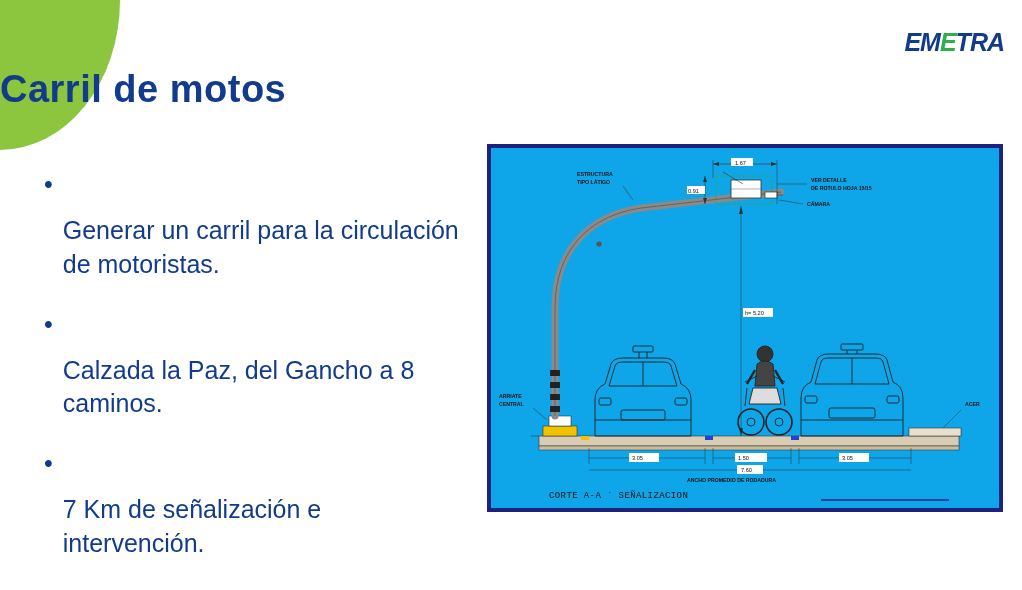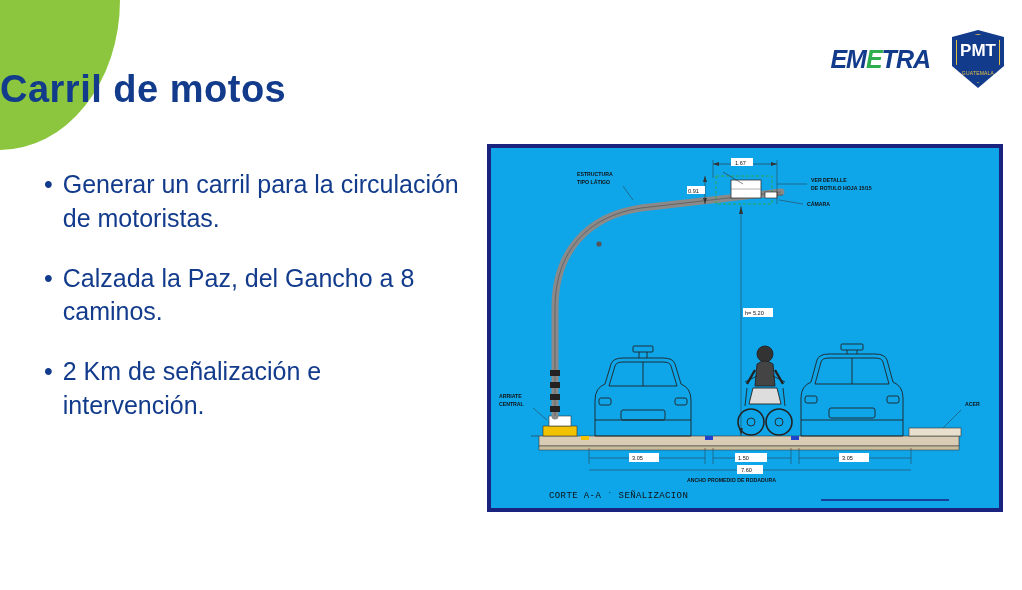--- a/index.html
+++ b/index.html
@@ -24,21 +24,21 @@
     border-bottom-right-radius: 100% 100%;
   }
 
   
   .logos {
     position: absolute;
     right: 18px;
     top: 30px;
     display: flex;
     align-items: center;
-    gap: 22px;
+    gap: 14px;
   }
   .emetra-logo {
     font-family: "Liberation Sans", sans-serif;
     font-weight: bold;
     font-style: italic;
     font-size: 25px;
     letter-spacing: -1px;
     color: #123B8C;
     line-height: 1;
     position: relative;
@@ -117,20 +117,21 @@
   }
   .bullet .dot {
     color: #123B8C;
     font-size: 25px;
     line-height: 1.35;
     margin-right: 10px;
     flex: 0 0 auto;
   }
   .bullet .txt {
     flex: 1 1 auto;
+    margin-top: 46px;
   }
 
   
   .drawing-panel {
     position: absolute;
     left: 487px;
     top: 144px;
     width: 516px;
     height: 368px;
     border: 4px solid #1A237E;
@@ -159,43 +160,37 @@
   }
 </style>
 </head>
 <body>
 
 <div class="green-corner-2"></div>
 
 <div class="logos">
   <div class="emetra-logo">
     <span>EM</span><span class="accent">E</span><span>TRA</span>
-  </div>
-  <div class="pmt-logo">
-    <div class="pmt-shield"></div>
-    <div class="pmt-inner"></div>
-    <div class="pmt-text">PMT</div>
-    <div class="pmt-sub">GUATEMALA</div>
   </div>
 </div>
 
 <div class="slide-title">Carril de motos</div>
 
 <div class="bullets">
   <div class="bullet">
     <span class="dot">•</span>
     <span class="txt">Generar un carril para la circulación de motoristas.</span>
   </div>
   <div class="bullet">
     <span class="dot">•</span>
     <span class="txt">Calzada la Paz, del Gancho a 8 caminos.</span>
   </div>
   <div class="bullet">
     <span class="dot">•</span>
-    <span class="txt">2 Km de señalización e intervención.</span>
+    <span class="txt">7 Km de señalización e intervención.</span>
   </div>
 </div>
 
 <div class="drawing-panel">
 <svg width="508" height="360" viewBox="0 0 508 360" xmlns="http://www.w3.org/2000/svg">
 
   <rect x="48" y="288" width="420" height="10" fill="#D8CDB4" stroke="#333" stroke-width="0.6"></rect>
   <rect x="48" y="298" width="420" height="4" fill="#C9BC9C" stroke="#333" stroke-width="0.5"></rect>
   <line x1="40" y1="288" x2="48" y2="288" stroke="#333" stroke-width="0.6"></line>
   <rect x="418" y="280" width="52" height="8" fill="#E8E0CC" stroke="#333" stroke-width="0.6"></rect>

